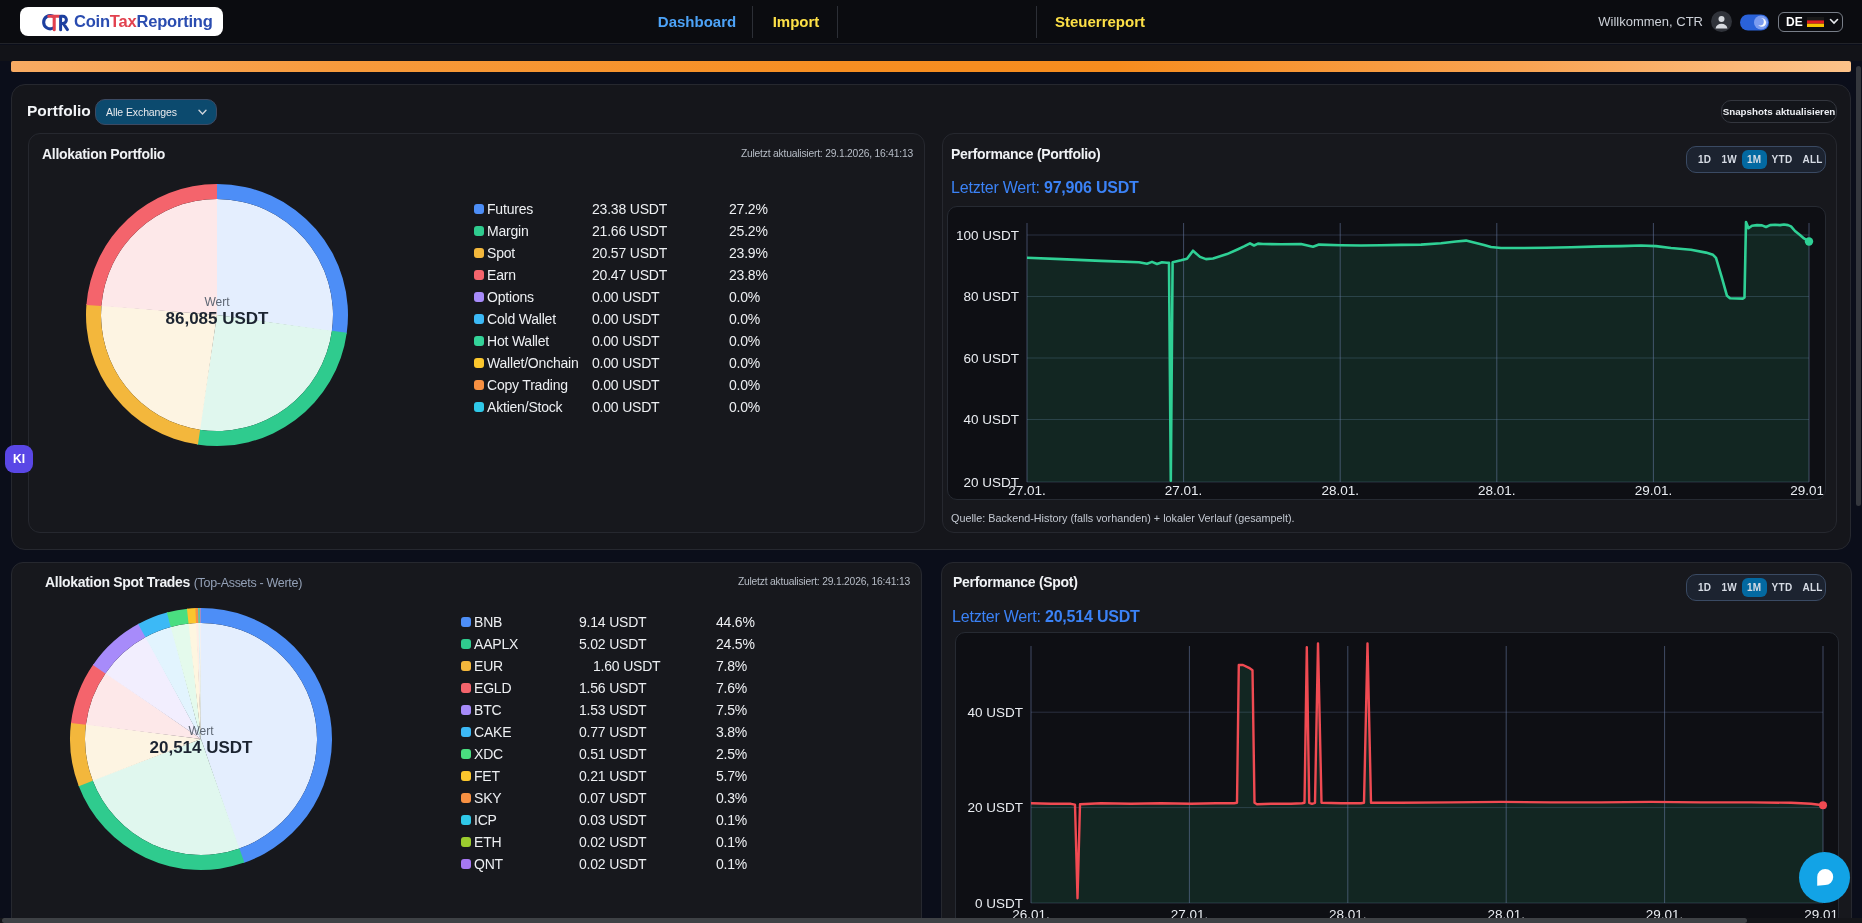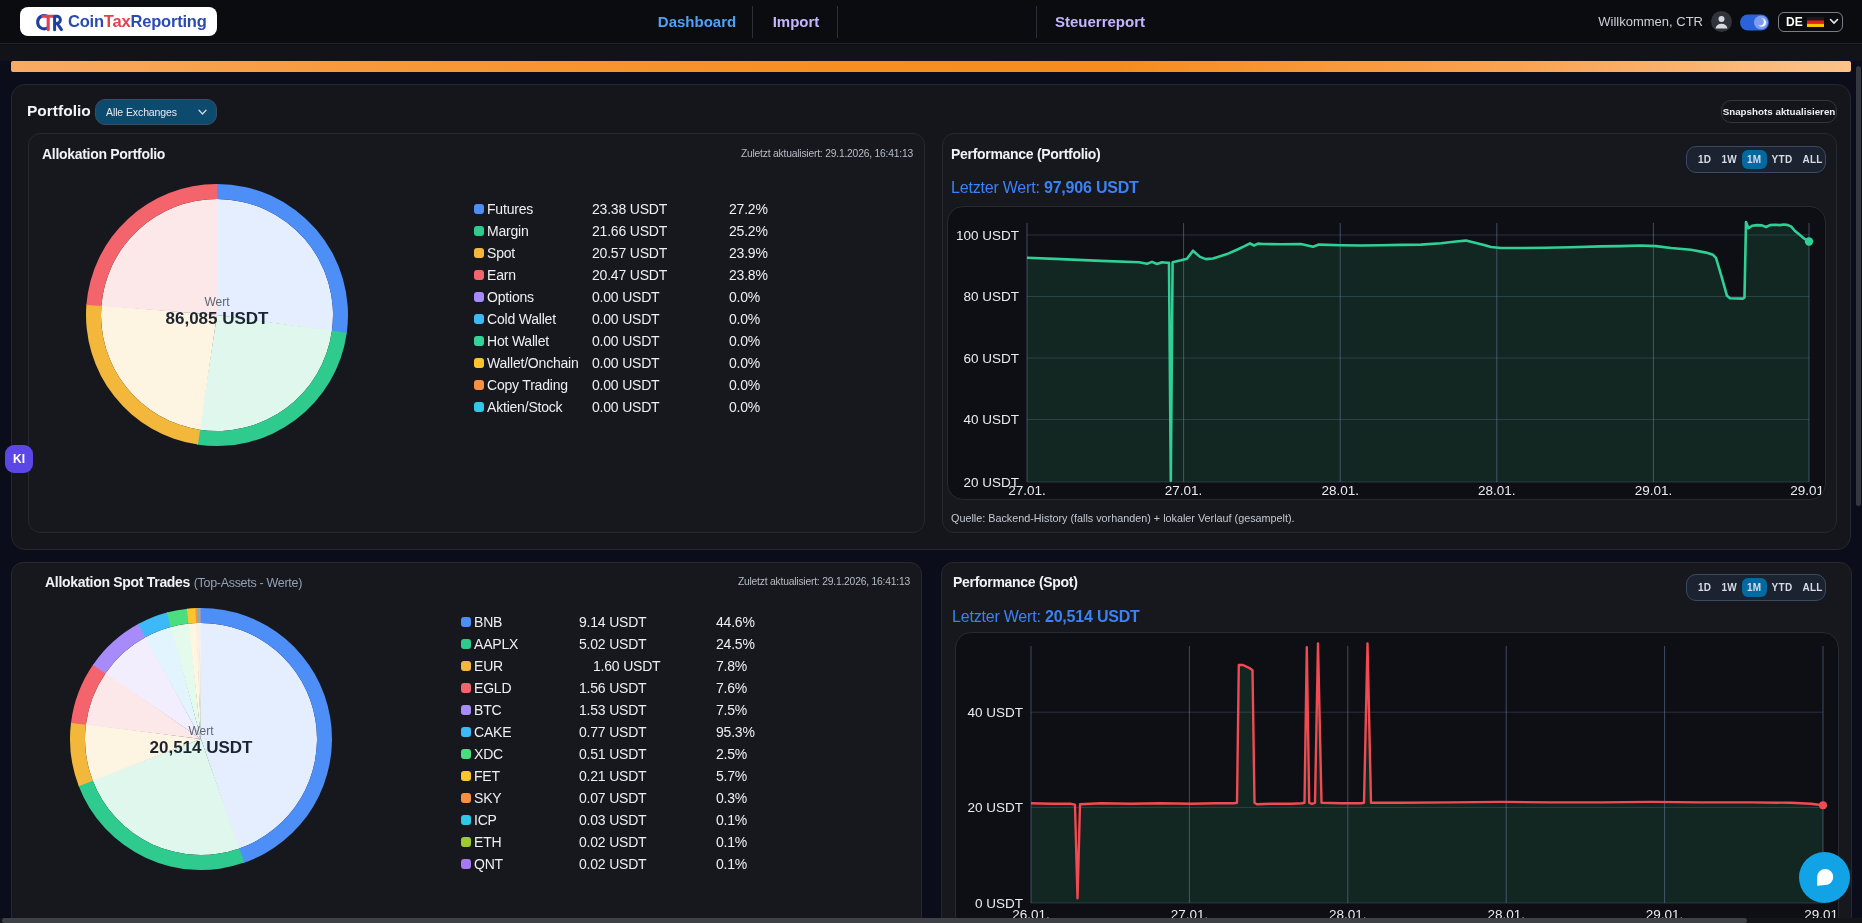--- a/index.html
+++ b/index.html
@@ -4,33 +4,33 @@
 * { margin:0; padding:0; box-sizing:border-box; }
 html,body { width:1862px; height:923px; overflow:hidden; background:#0b0e1a;
   font-family:"Liberation Sans", sans-serif; }
 .abs { position:absolute; }
 #hdr { position:absolute; left:0; top:0; width:1862px; height:44px; background:#0b0c10;
   border-bottom:1px solid #212329; z-index:5; }
 #hdrband { position:absolute; left:0; top:45px; width:1862px; height:16px; background:#121318; }
 #obar { position:absolute; left:11px; top:61px; width:1840px; height:11px; border-radius:2px;
   background:linear-gradient(90deg,#f8ab63 0%,#f79a3c 18%,#f68e22 45%,#f68c1e 60%,#f9a352 82%,#fcc289 100%); }
 .logo { position:absolute; left:20px; top:7px; height:29px; background:#fff; border-radius:8px;
-  display:flex; align-items:center; padding:0 10px 0 15px; }
+  display:flex; align-items:center; padding:0 10px 0 21px; }
 .navitem { position:absolute; top:0; height:44px; line-height:44px; font-size:15px; font-weight:bold;
-  color:#c4b5fd; transform:translateX(-50%); white-space:nowrap; }
+  color:#fde047; transform:translateX(-50%); white-space:nowrap; }
 .navsep { position:absolute; top:6px; height:32px; width:1px; background:#2c2f36; }
 #panel1 { position:absolute; left:11px; top:84px; width:1840px; height:466px; background:#15161b;
   border:1px solid #26282f; border-radius:14px; }
 .card { position:absolute; background:#17181d; border:1px solid #26282f; border-radius:12px; }
 .ctitle { position:absolute; font-size:14px; font-weight:bold; color:#f0f2f5; white-space:nowrap; letter-spacing:-0.3px; }
 .upd { position:absolute; font-size:10.3px; color:#b6bcc6; letter-spacing:-0.2px; }
 .lrow { position:absolute; left:0; width:931px; height:22px; }
 .dot { position:absolute; top:50%; margin-top:-5px; width:10px; height:10px; border-radius:3px; }
 .lt { position:absolute; top:50%; transform:translateY(-50%); font-size:14px; color:#edeff2; white-space:nowrap; letter-spacing:-0.2px; }
-.chartbox { position:absolute; background:#0e0f14; border:1px solid #262a32; border-radius:16px; overflow:hidden; }
+.chartbox { position:absolute; background:#0e0f14; border:1px solid #262a32; border-radius:10px; overflow:hidden; }
 .rangebox { position:absolute; width:140px; height:27px; display:flex; align-items:center;
   justify-content:space-between; border:1px solid #3a4a63; background:#1c2330; border-radius:10px; padding:0 6px; }
 .rbtn { font-size:10px; font-weight:bold; color:#d6dbe4; padding:4px 5px; border-radius:6px; letter-spacing:0.3px; }
 .rbtn.act { background:#0369a1; }
 .lw { position:absolute; font-size:16px; color:#3b82f6; letter-spacing:-0.2px;text-align:center; }
 .wert { position:absolute; text-align:center; color:#5d6673; font-size:12px; line-height:14px; }
 .wertv { font-size:17px; font-weight:bold; color:#1c2431; line-height:19px; }
 #ki { position:absolute; left:5px; top:445px; width:28px; height:28px; background:#5a47e6;
   border-radius:9px; color:#fff; font-size:12px; font-weight:bold; text-align:center; line-height:28px; z-index:9; }
 #chat { position:absolute; left:1799px; top:852px; width:51px; height:51px; border-radius:50%;
@@ -265,21 +265,21 @@
 <div class="lrow" style="top:698.5px">
     <span class="dot" style="left:461px;background:#a78bfa"></span>
     <span class="lt" style="left:474px">BTC</span>
     <span class="lt" style="left:579px">1.53 USDT</span>
     <span class="lt" style="left:716px">7.5%</span>
   </div>
 <div class="lrow" style="top:720.5px">
     <span class="dot" style="left:461px;background:#3cb9f6"></span>
     <span class="lt" style="left:474px">CAKE</span>
     <span class="lt" style="left:579px">0.77 USDT</span>
-    <span class="lt" style="left:716px">95.3%</span>
+    <span class="lt" style="left:716px">3.8%</span>
   </div>
 <div class="lrow" style="top:742.5px">
     <span class="dot" style="left:461px;background:#4ade80"></span>
     <span class="lt" style="left:474px">XDC</span>
     <span class="lt" style="left:579px">0.51 USDT</span>
     <span class="lt" style="left:716px">2.5%</span>
   </div>
 <div class="lrow" style="top:764.5px">
     <span class="dot" style="left:461px;background:#fbc62d"></span>
     <span class="lt" style="left:474px">FET</span>

